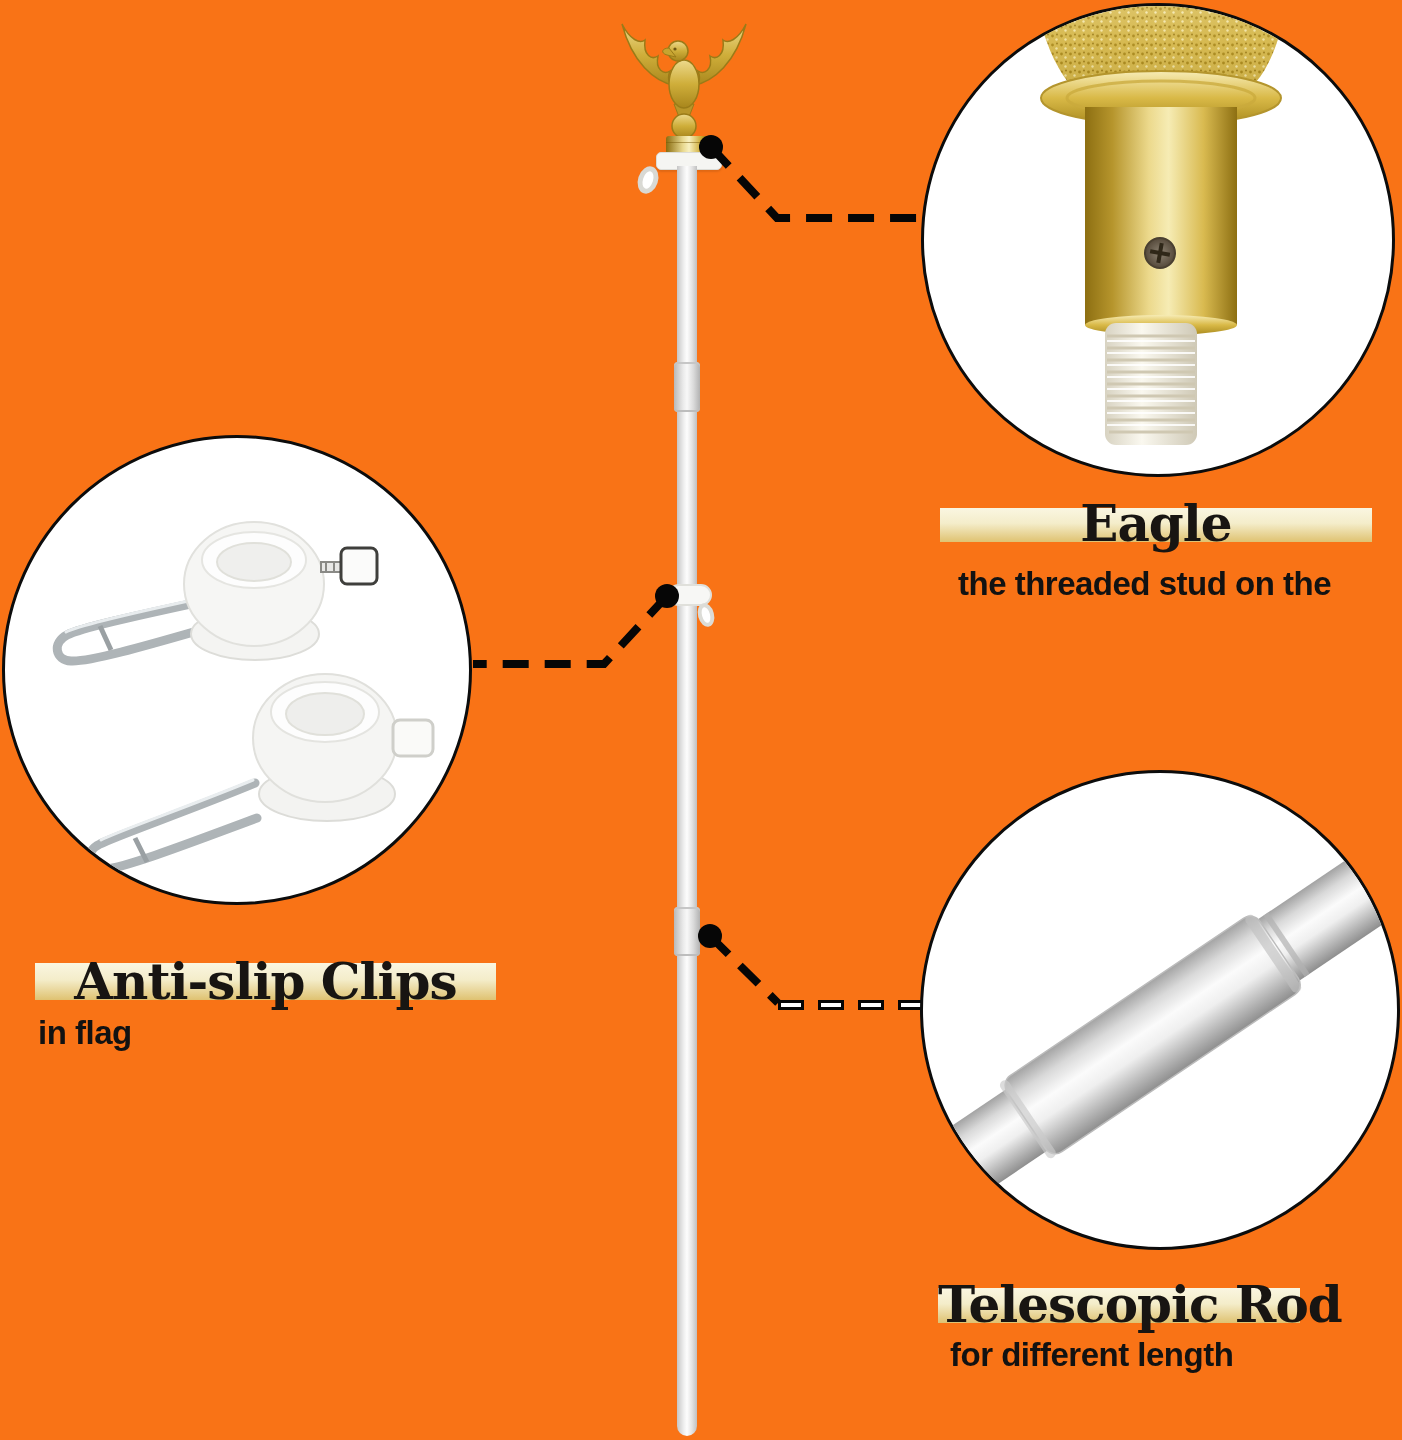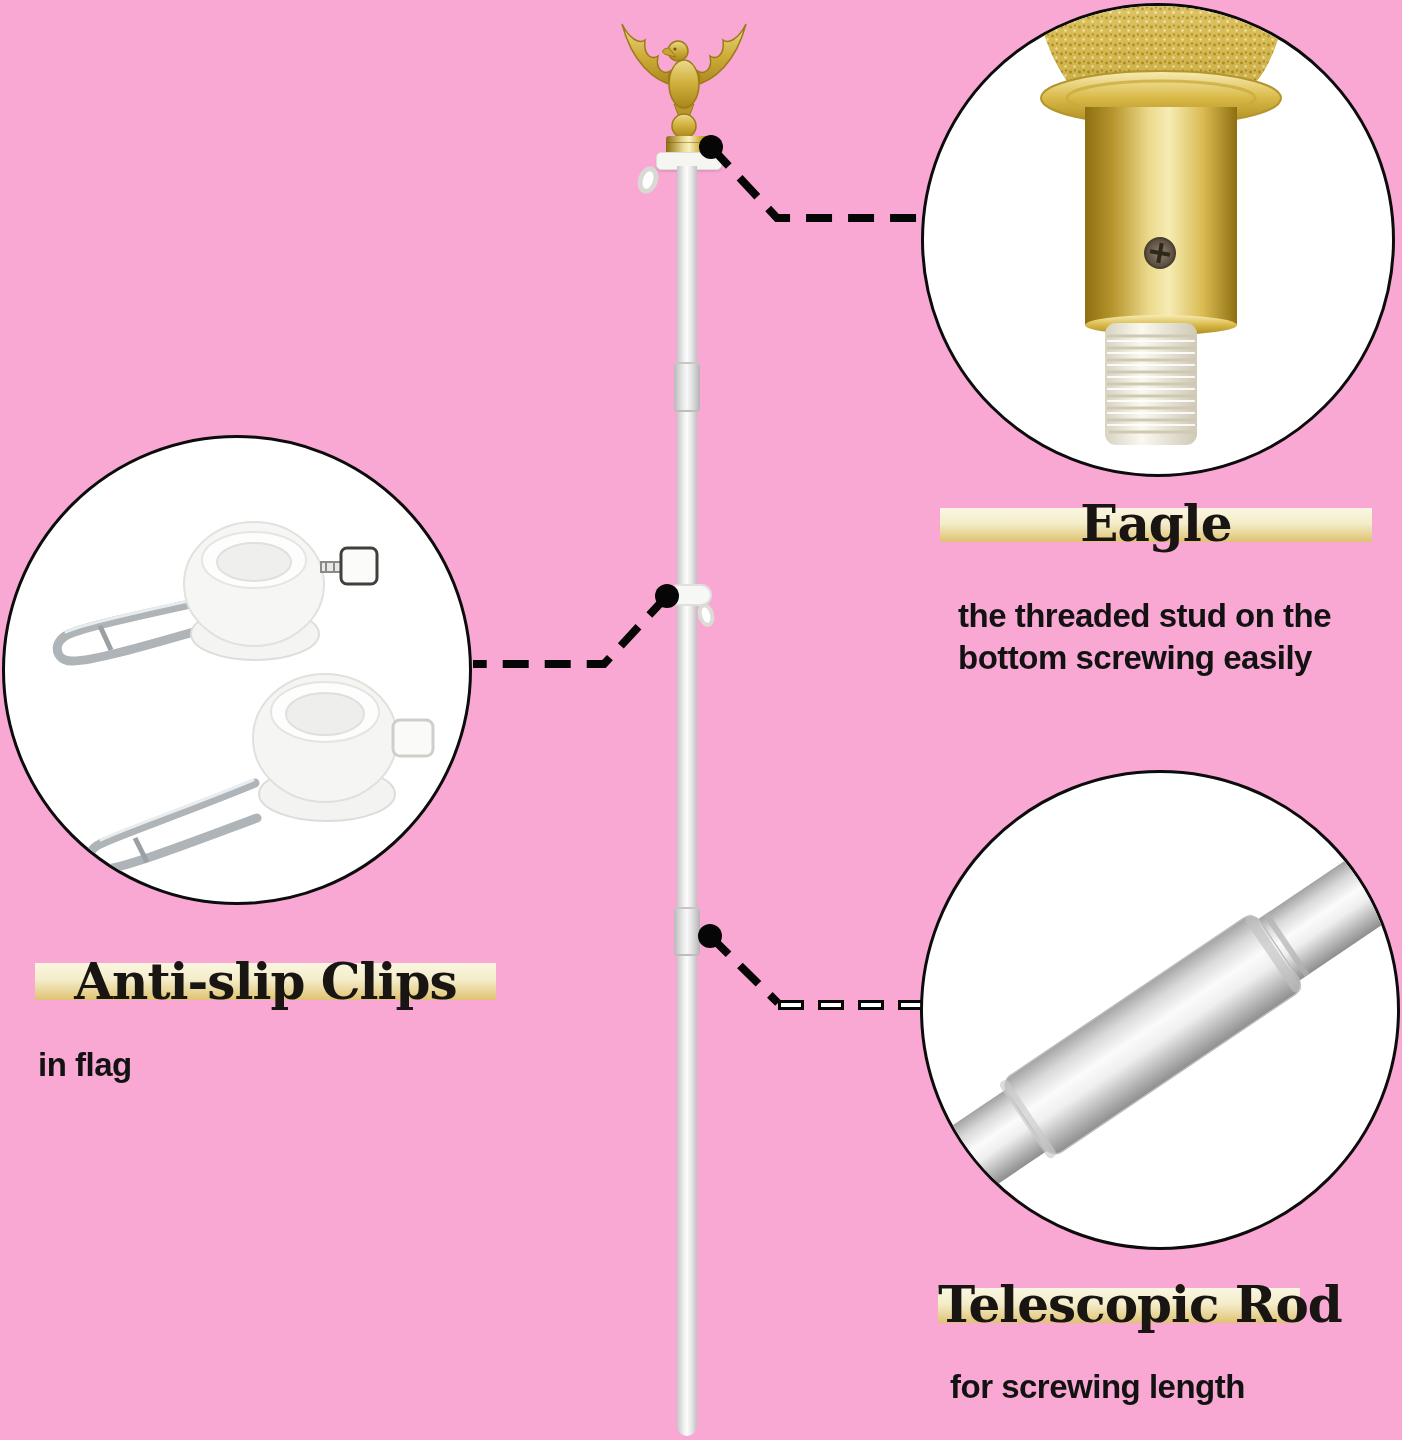--- a/index.html
+++ b/index.html
@@ -1,17 +1,17 @@
 <!DOCTYPE html>
 <html style="--band-top: #faf6e1; --band-bottom: #dfc271; --title-text: #181512; --body-text: #121212; --leader-line: #060606; --gold: #c9a43b; --gold-light: #f2e4a4; --gold-dark: #8f7013; --pole-silver: #d9d9d9; --plastic-white: #f4f4f2;"><head>
 <meta charset="utf-8">
 <style>
   html,body{margin:0;padding:0;background:#ffffff;}
   .canvas{
-    position:relative;width:1402px;height:1440px;background:#f9a8d4;
+    position:relative;width:1402px;height:1440px;background:#f97316;
     overflow:hidden;font-family:"Liberation Sans",sans-serif;
   }
   .abs{position:absolute;}
   svg{display:block;}
 
   
   .detail-circle{
     position:absolute;border:3px solid #0c0c0c;border-radius:50%;
     background:#ffffff;overflow:hidden;box-sizing:border-box;
   }
@@ -66,21 +66,21 @@
     font-family:"DejaVu Serif","Liberation Serif",serif;font-weight:700;
     font-size:50px;line-height:1;letter-spacing:-1px;color:var(--title-text,#181512);
     white-space:nowrap;
   }
   .band-eagle{left:940px;top:508px;width:432px;height:34px;}
   .band-clips{left:7px;top:963px;width:461px;height:37px;margin-left:28px;}
   .band-rod{left:938px;top:1288px;width:362px;height:35px;}
 
   .desc{
     position:absolute;font-weight:700;font-size:33px;line-height:42px;
-    letter-spacing:-0.5px;color:var(--body-text,#121212);white-space:nowrap;margin-top:32px;
+    letter-spacing:-0.5px;color:var(--body-text,#121212);white-space:nowrap;
   }
   .desc-eagle{left:958px;top:563px;}
   .desc-clips{left:38px;top:1012px;}
   .desc-rod{left:950px;top:1334px;}
 
   .leader-svg{position:absolute;left:0;top:0;pointer-events:none;}
 </style>
 </head>
 <body>
 
@@ -254,35 +254,34 @@
       </g>
     </svg>
   </div>
 
   <div>
     <div class="title-band band-eagle">
       <span class="title-text">Eagle</span>
     </div>
     <div class="desc desc-eagle">
       <div>the threaded stud on the</div>
-      <div>bottom screwing easily</div>
     </div>
   </div>
 
   <div>
     <div class="title-band band-clips">
       <span class="title-text">Anti-slip Clips</span>
     </div>
     <div class="desc desc-clips">
       <div>in flag</div>
     </div>
   </div>
 
   <div>
     <div class="title-band band-rod">
       <span class="title-text">Telescopic Rod</span>
     </div>
     <div class="desc desc-rod">
-      <div>for screwing length</div>
+      <div>for different length</div>
     </div>
   </div>
 
 </div>
 
 </body></html>

